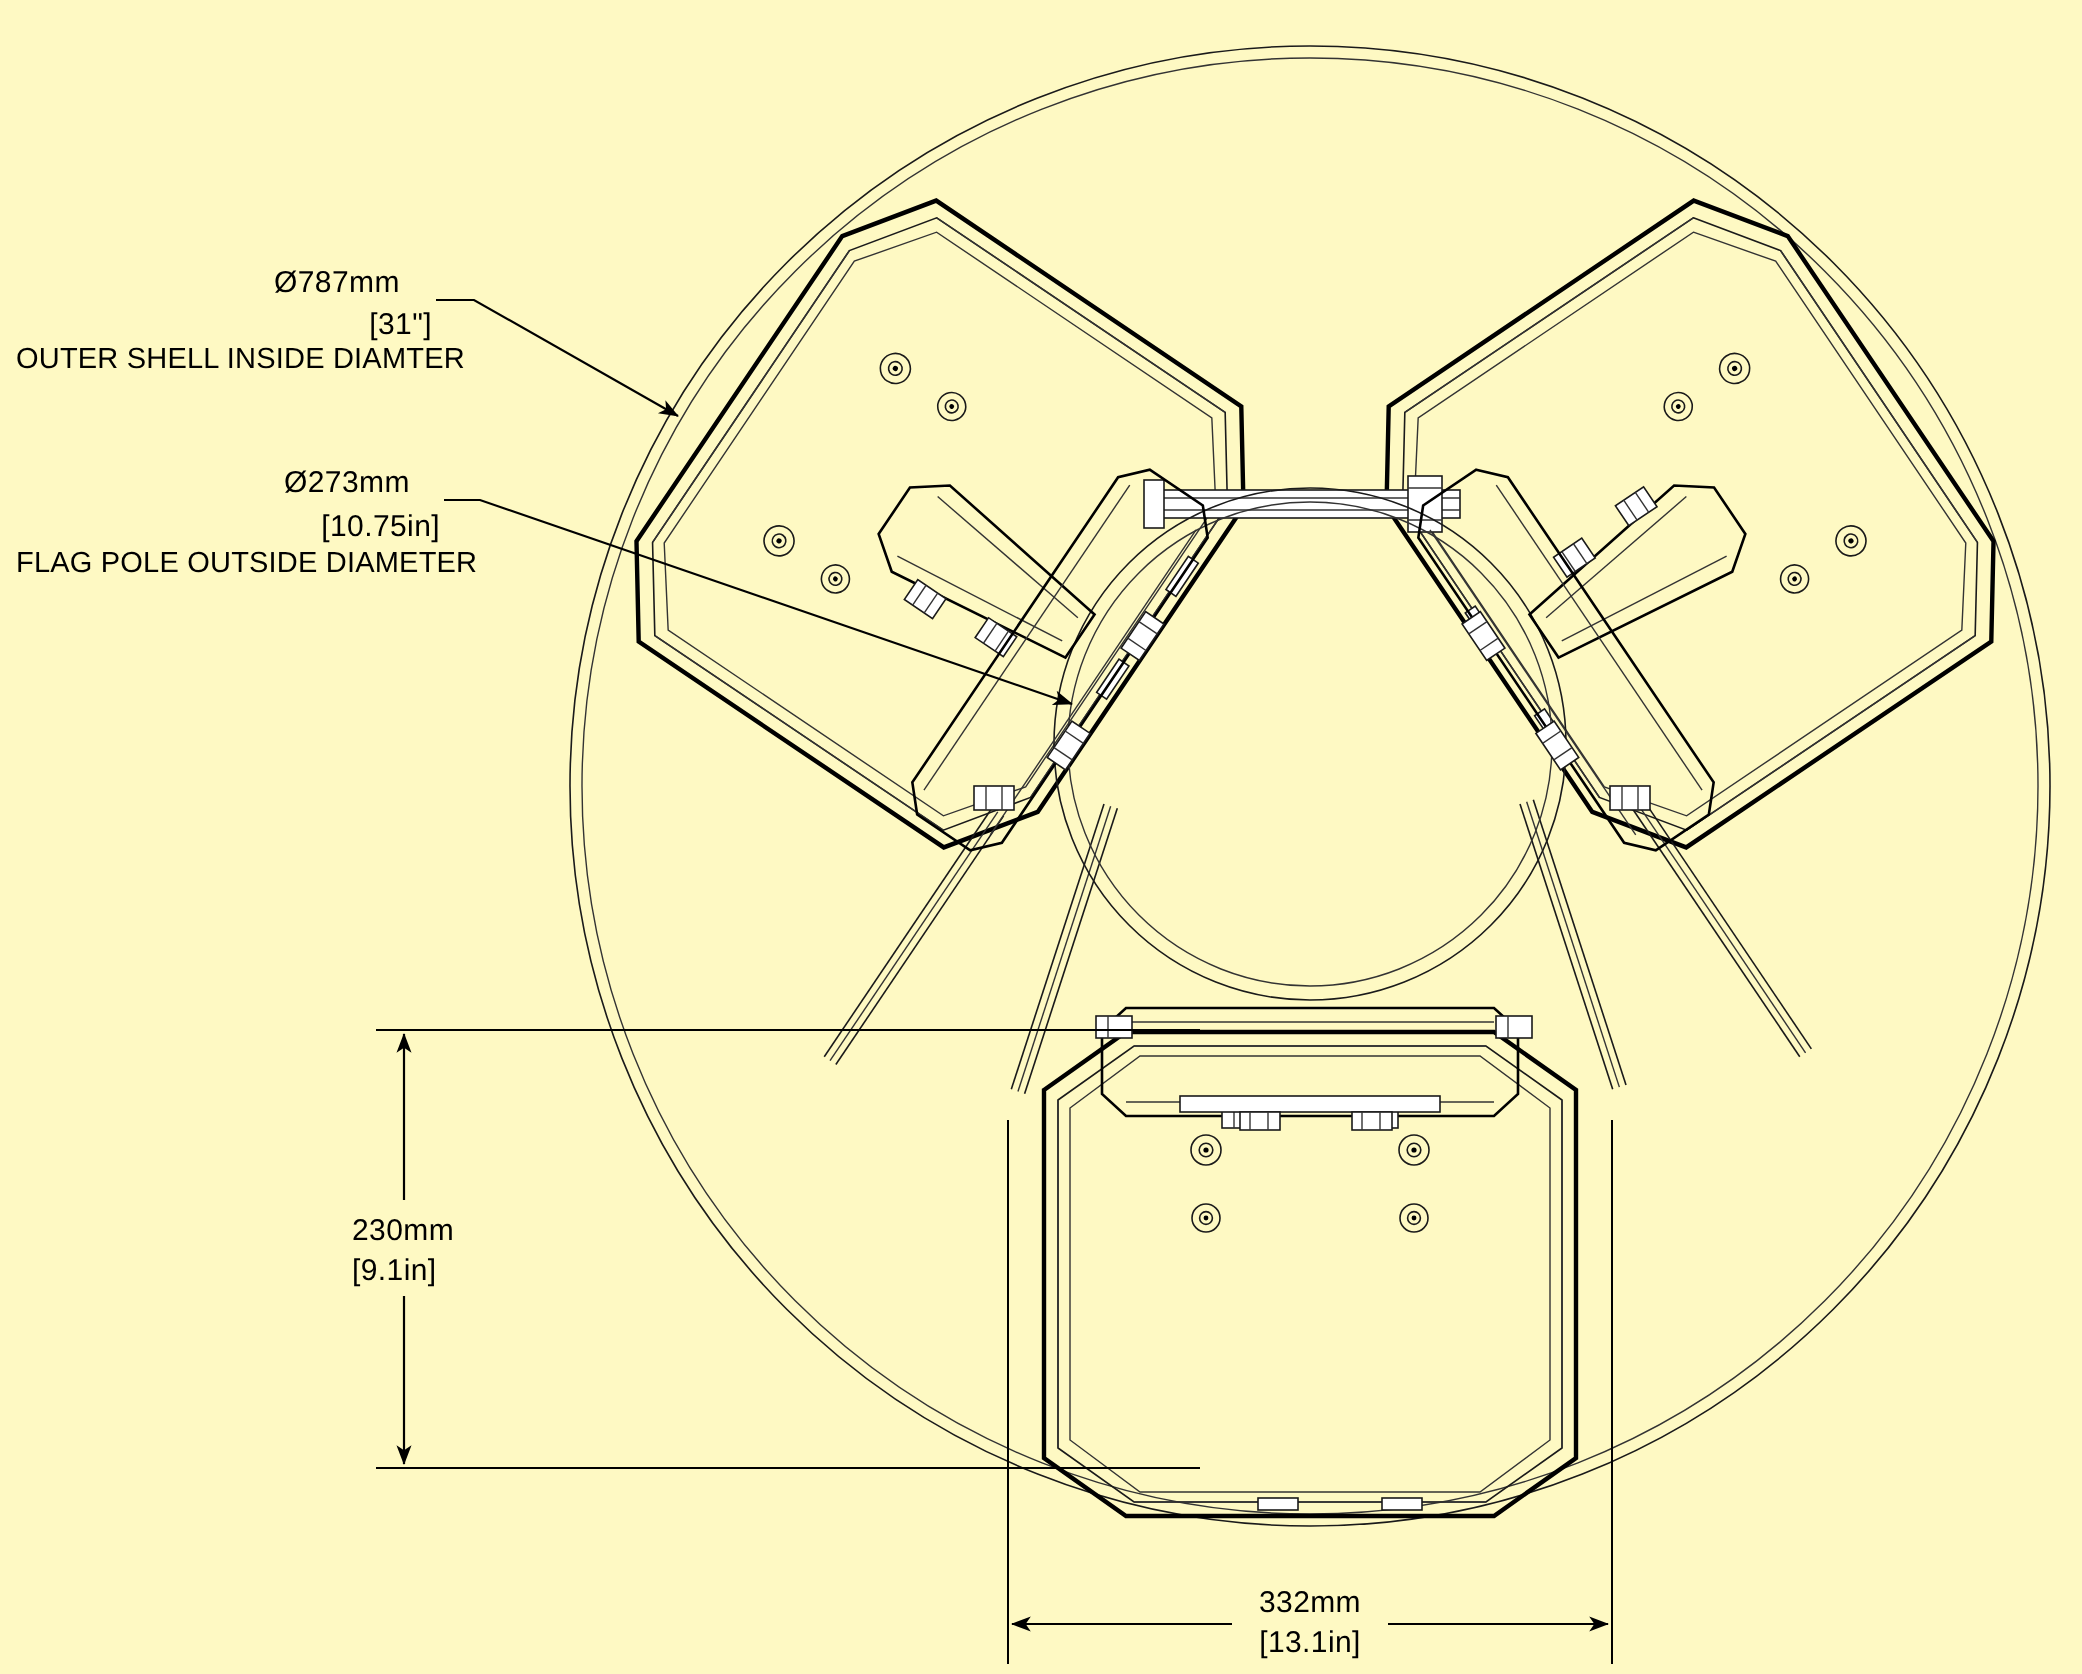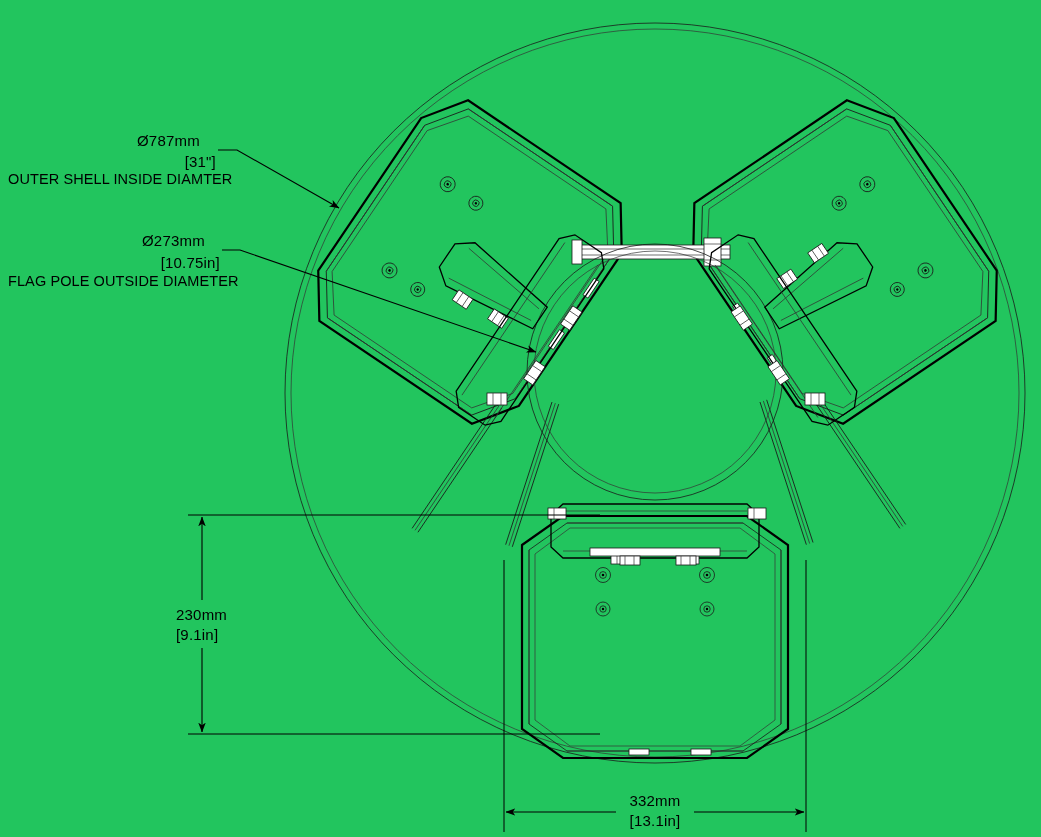--- a/index.html
+++ b/index.html
@@ -10,21 +10,21 @@
   body {
     width: 1041px;
     height: 837px;
     overflow: hidden;
     font-family: "Liberation Sans", sans-serif;
   }
   #drawing-root {
     position: relative;
     width: 1041px;
     height: 837px;
-    background: #22c55e;
+    background: #fef9c3;
   }
   svg#cad-svg {
     display: block;
     width: 1041px;
     height: 837px;
   }
   .dim-text {
     font-family: "Liberation Sans", sans-serif;
     font-size: 15px;
     fill: #000000;

